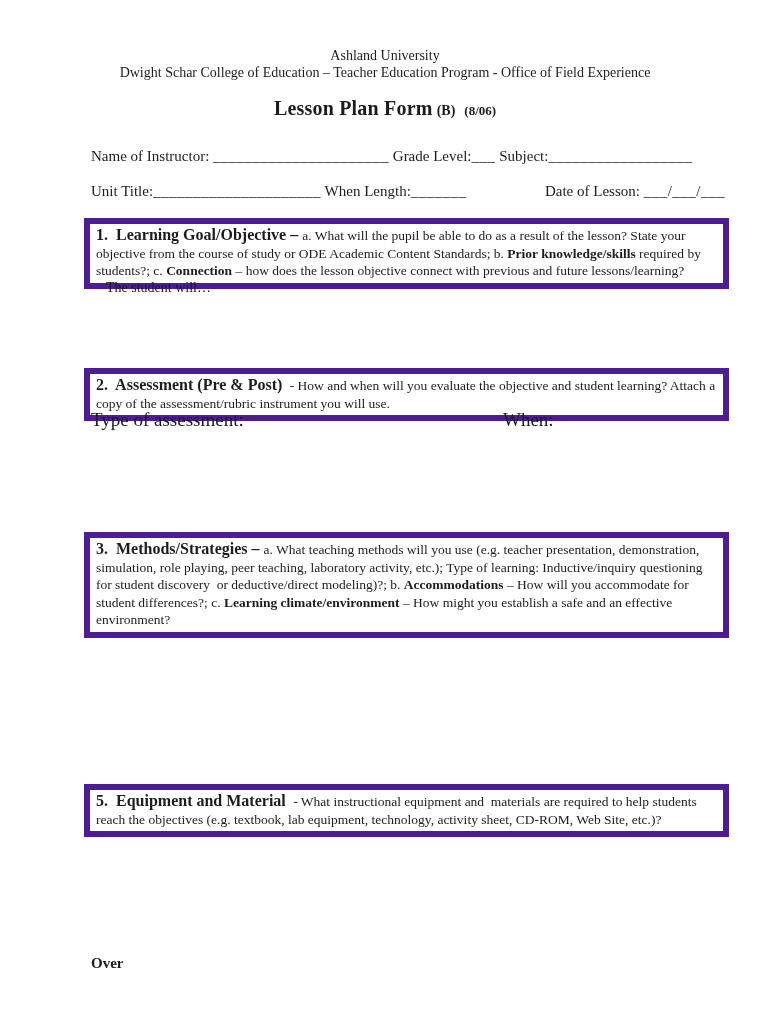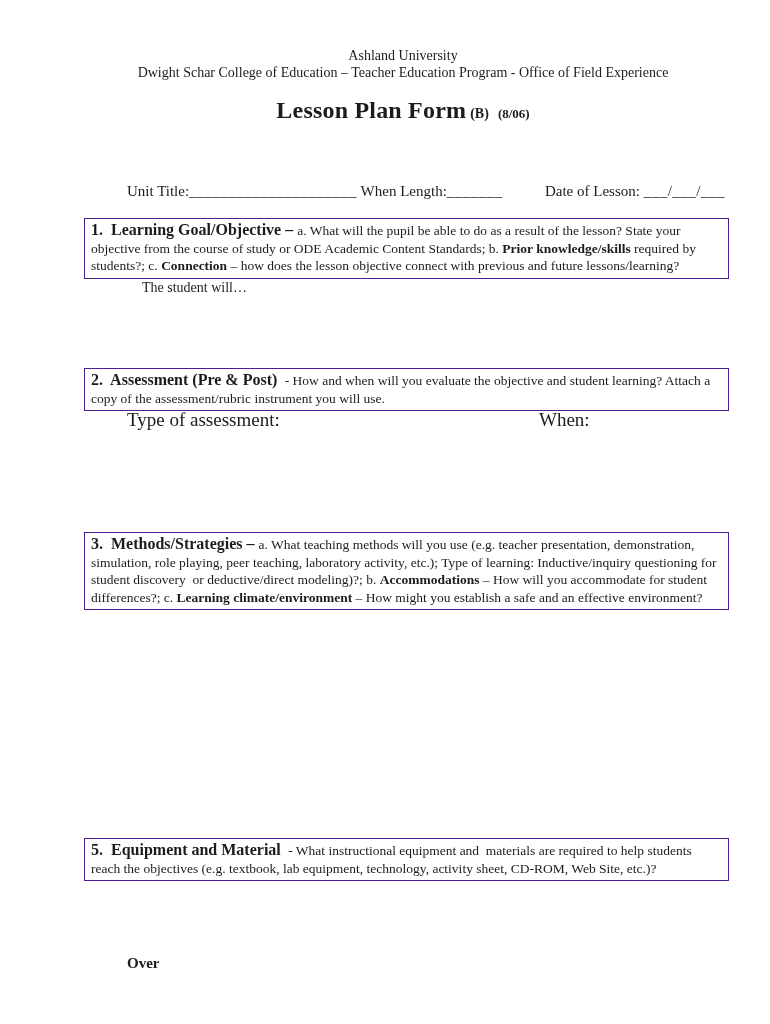--- a/index.html
+++ b/index.html
@@ -8,38 +8,38 @@
     width: 770px; height: 1024px;
     font-family: "Liberation Serif", "DejaVu Serif", serif;
     color: #1c1c1c;
   }
   .page {
     position: relative;
     width: 770px; height: 1024px;
     background: #ffffff;
     overflow: hidden;
   }
-  .abs { position: absolute; padding-left: 36px; }
+  .abs { position: absolute; }
   .center { left: 0; right: 0; text-align: center; }
 
   .hdr { font-size: 14px; line-height: 17px; }
   .title-row { top: 97px; }
-  .title-main { font-size: 24px; font-weight: bold; letter-spacing: 0.2px; }
+  .title-main { font-size: 20px; font-weight: bold; letter-spacing: 0.2px; }
   .title-var  { font-size: 14px; font-weight: bold; margin-left: 4px; }
   .title-rev  { font-size: 13px; font-weight: bold; margin-left: 9px; }
 
   .fieldline { font-size: 15px; white-space: pre; }
   .row1 { top: 148px; left: 91px; }
   .row2 { top: 183px; left: 91px; width: 634px; display: flex; justify-content: space-between; }
   .blank { letter-spacing: 0.5px; }
 
   .box {
     position: absolute;
     left: 84px; width: 645px;
-    border: 1px solid #4c1d95;
+    border: 6px solid #4c1d95;
     padding: 2px 6px 3px 6px;
     font-size: 13.5px; line-height: 17.5px;
     background: #ffffff;
   }
   .box .seg, .box .bhead { white-space: pre-wrap; }
   .bhead { font-size: 16px; font-weight: bold; }
   .bsub  { font-weight: bold; }
 
   .plain { font-size: 14px; }
   .lbl15 { font-size: 19px; }
@@ -48,33 +48,34 @@
 </head>
 <body>
 
 <div class="page">
 
   <div class="abs center hdr" style="top:47px">Ashland University</div>
   <div class="abs center hdr" style="top:64px">Dwight Schar College of Education – Teacher Education Program - Office of Field Experience</div>
 
   <div class="abs center title-row"><span class="title-main">Lesson Plan Form</span><span class="title-var">(B)</span><span class="title-rev">(8/06)</span></div>
 
+  <div class="abs fieldline row1"><span>Name of Instructor:</span> <span class="blank">______________________</span> <span>Grade Level:</span><span class="blank">___</span> <span>Subject:</span><span class="blank">__________________</span></div>
 
   <div class="abs fieldline row2">
     <span><span>Unit Title:</span><span class="blank">_____________________</span> <span>When Length:</span><span class="blank">_______</span></span>
     <span><span>Date of Lesson:</span> <span class="blank">___/___/___</span></span>
   </div>
 
   <div class="box" style="top:218px; min-height:58px"><span class="bhead">1.  Learning Goal/Objective – </span><span class="seg">a. What will the pupil be able to do as a result of the lesson? State your objective from the course of study or ODE Academic Content Standards; b. </span><span class="seg bsub">Prior knowledge/skills</span><span class="seg"> required by students?; c. </span><span class="seg bsub">Connection</span><span class="seg"> – how does the lesson objective connect with previous and future lessons/learning?</span></div>
   <div class="abs plain" style="top:280px; left:106px">The student will…</div>
 
   <div class="box" style="top:368px; min-height:37px"><span class="bhead">2.  Assessment (Pre &amp; Post) </span><span class="seg"> - How and when will you evaluate the objective and student learning? Attach a copy of the assessment/rubric instrument you will use.</span></div>
   <div class="abs lbl15" style="top:409px; left:91px">Type of assessment:</div>
   <div class="abs lbl15" style="top:409px; left:503px">When:</div>
 
   <div class="box" style="top:532px; min-height:71px"><span class="bhead">3.  Methods/Strategies – </span><span class="seg">a. What teaching methods will you use (e.g. teacher presentation, demonstration, simulation, role playing, peer teaching, laboratory activity, etc.); Type of learning: Inductive/inquiry questioning for student discovery  or deductive/direct modeling)?; b. </span><span class="seg bsub">Accommodations</span><span class="seg"> – How will you accommodate for student differences?; c. </span><span class="seg bsub">Learning climate/environment</span><span class="seg"> – How might you establish a safe and an effective environment?</span></div>
 
 
-  <div class="box" style="top:838px; min-height:40px"><span class="bhead">5.  Equipment and Material </span><span class="seg"> - What instructional equipment and  materials are required to help students reach the objectives (e.g. textbook, lab equipment, technology, activity sheet, CD-ROM, Web Site, etc.)?</span></div>
+  <div class="box" style="top:784px; min-height:40px"><span class="bhead">5.  Equipment and Material </span><span class="seg"> - What instructional equipment and  materials are required to help students reach the objectives (e.g. textbook, lab equipment, technology, activity sheet, CD-ROM, Web Site, etc.)?</span></div>
 
   <div class="abs over" style="top:955px; left:91px">Over</div>
 
 </div>
 
 </body></html>

